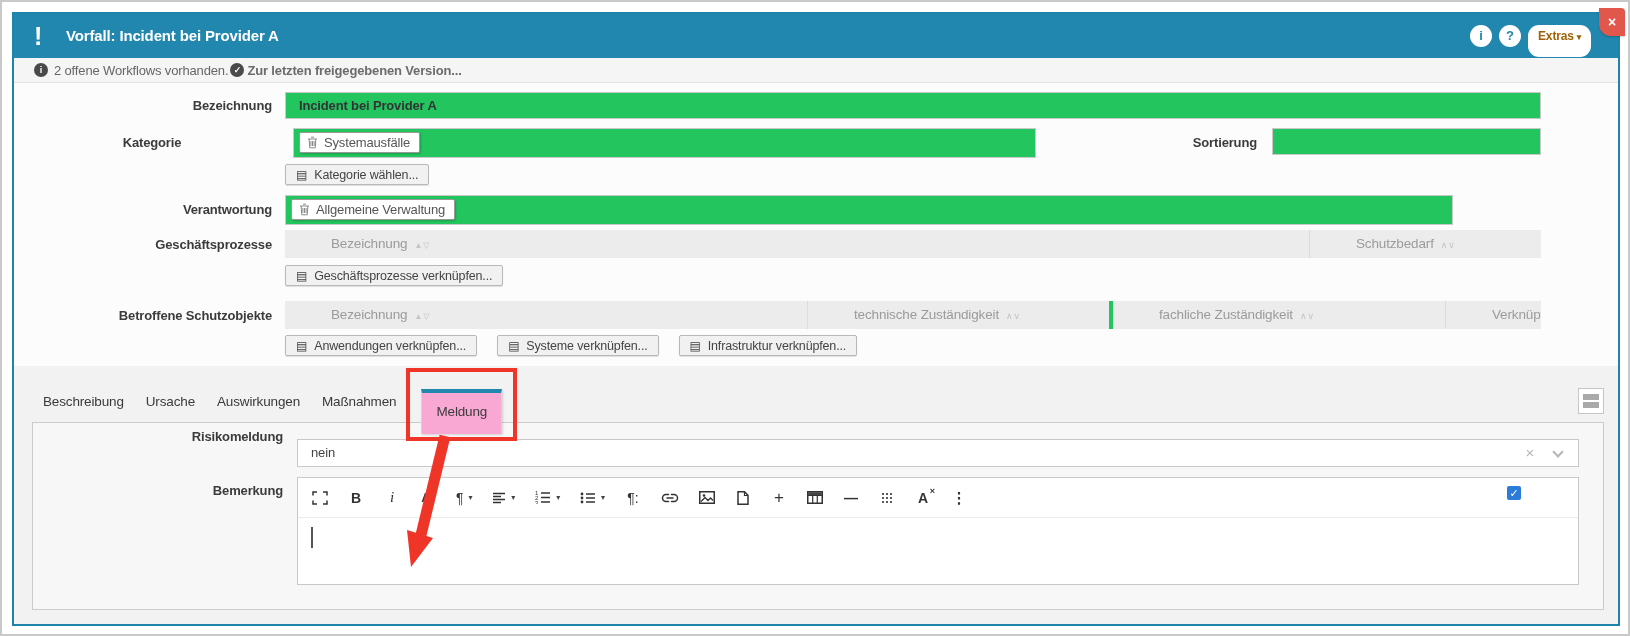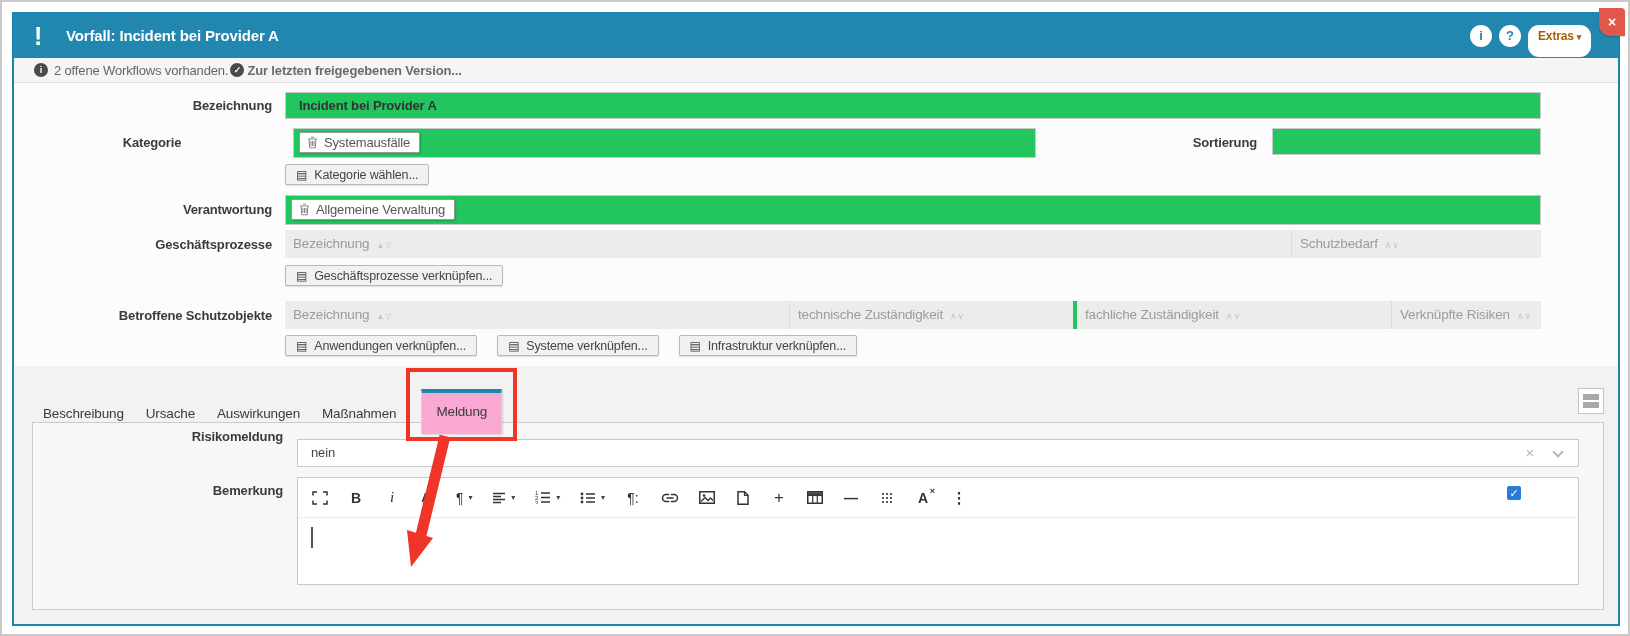--- a/index.html
+++ b/index.html
@@ -26,25 +26,25 @@
 
   
   .form-bg { position:absolute; left:0; top:69px; width:1604px; height:283px; background:#fcfcfc; }
   .lbl { position:absolute; left:18px; width:240px; text-align:right; font-size:13px; font-weight:700; color:#3b3b3b; }
   .inputbox { position:absolute; background:#22c55e; border:1px solid #c9c9c9; }
   .txt { font-size:13px; color:#333; padding-left:13px; }
   .chip { display:inline-flex; align-items:center; gap:6px; background:#fff; border:1px solid #9a9a9a; border-radius:2px; box-shadow:1px 1px 2px rgba(0,0,0,.2); padding:2px 9px 2px 7px; font-size:13px; color:#555; margin:3px 0 0 5px; cursor:pointer; }
   .gbtn { display:inline-flex; align-items:center; gap:7px; background:#f1f1f1; border:1px solid #b8b8b8; border-radius:2px; box-shadow:0 1px 1px rgba(0,0,0,.12); padding:2px 10px; font-size:12.5px; color:#444; height:21px; cursor:pointer; }
   .gbtn .bicon { font-size:12px; color:#3e3e3e; }
   .thead { position:absolute; background:#ececec; height:28px; display:flex; font-size:13.5px; color:#9b9b9b; line-height:28px; }
-  .thcell { padding-left:8px; white-space:nowrap; overflow:hidden; cursor:pointer; }
+  .thcell { padding-left:28px; white-space:nowrap; overflow:hidden; cursor:pointer;margin-left:18px; }
   .sorticon { font-size:8px; color:#c4c4c4; margin-left:7px; letter-spacing:1px; }
 
   
-  .tabrow { position:absolute; left:18px; top:368px; height:52px; display:flex; align-items:flex-end; font-size:13.5px; color:#3a3a3a; }
+  .tabrow { position:absolute; left:18px; top:368px; height:52px; display:flex; align-items:flex-start; font-size:13.5px; color:#3a3a3a; }
   .tab { line-height:40px; padding:0 11px; cursor:pointer; }
   .tab.active { position:relative; margin-left:14px; margin-top:7px; height:45px; line-height:37px; padding:0 14px; background:#f9a8d4; border:1px solid #d4d4d4; border-top:4px solid #2187ae; border-bottom:none; box-shadow:1px 1px 2px rgba(0,0,0,.15); z-index:6; }
   .anno-rect { position:absolute; left:-16px; top:-25px; width:calc(100% + 32px); height:73px; border:4px solid #ee3527; pointer-events:none; z-index:20; }
   .anno-arrow { position:absolute; left:-55px; top:40px; width:120px; height:180px; pointer-events:none; z-index:21; }
 
   .rows-icon { position:absolute; left:1564px; top:374px; width:26px; height:26px; background:#fff; border:1px solid #c6c6c6; display:flex; flex-direction:column; justify-content:center; align-items:center; gap:2px; cursor:pointer; }
   .rows-icon i { display:block; width:16px; height:6px; background:#a9a9a9; }
 
   
   .panel { position:absolute; left:18px; top:408px; width:1572px; height:188px; background:#f7f7f7; border:1px solid #cbcbcb; }
@@ -107,21 +107,21 @@
     <div class="lbl" style="left:1080px; width:163px; top:121px;">Sortierung</div>
     <div class="inputbox txt" style="left:1258px; top:114px; width:269px; height:27px; line-height:25px;"></div>
     <div style="position:absolute; left:271px; top:150px;">
       <span class="gbtn">
         <span class="bicon">▤</span>
         <span>Kategorie wählen...</span>
       </span>
     </div>
 
     <div class="lbl" style="top:188px;">Verantwortung</div>
-    <div class="inputbox" style="left:271px; top:181px; width:1256px; height:30px;">
+    <div class="inputbox" style="left:271px; top:181px; width:1168px; height:30px;">
       <span class="chip">
         <svg width="11" height="13" viewBox="0 0 11 13">
             <path d="M1 3h9M4 1.2h3M2.2 3l.5 8.8h5.6L8.8 3M3.9 5v5M5.5 5v5M7.1 5v5" stroke="#8a8a8a" stroke-width="1" fill="none"></path>
           </svg>
         <span>Allgemeine Verwaltung</span>
       </span>
     </div>
 
     <div class="lbl" style="top:223px;">Geschäftsprozesse</div>
     <div class="thead" style="left:271px; top:216px; width:1256px;">

